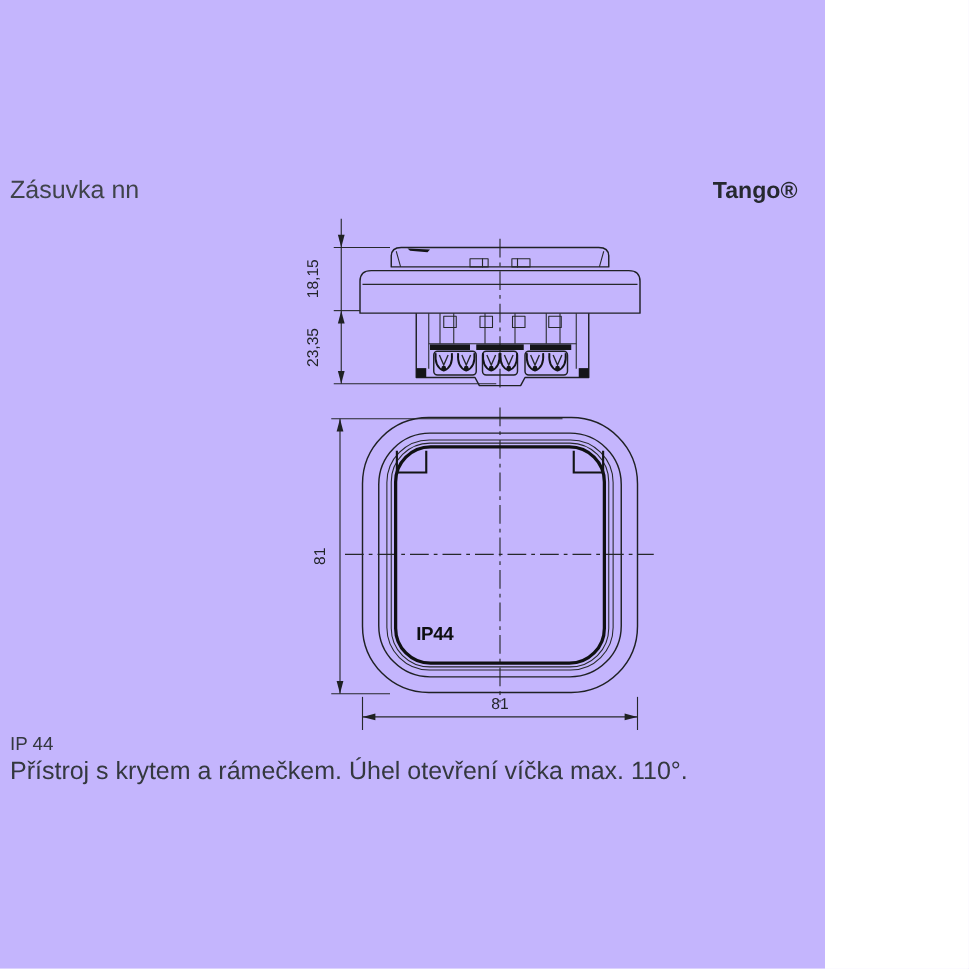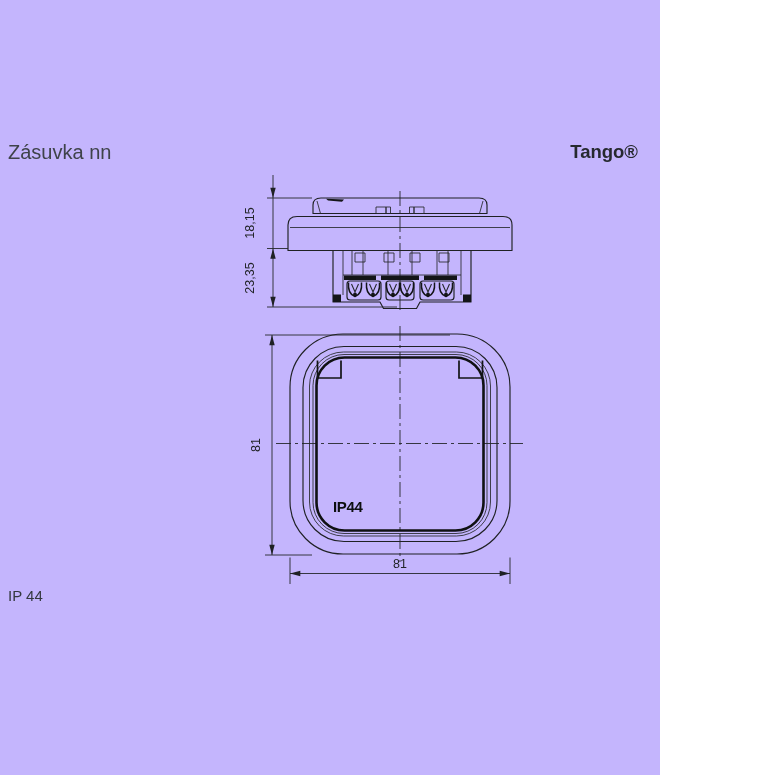--- a/index.html
+++ b/index.html
@@ -149,14 +149,15 @@
         <path class="dim" d="M290,557.5 V584"></path>
         <path class="dim" d="M510,557.5 V584"></path>
         <polygon class="arr" points="290,573.5 300.3,570.8 300.3,576.2"></polygon>
         <polygon class="arr" points="510,573.5 499.7,570.8 499.7,576.2"></polygon>
         <text class="dimlbl" x="400" y="567.5" text-anchor="middle">81</text>
       </g>
     </g>
   </svg>
 
   <div class="txt ip">IP 44</div>
+  <div class="txt desc">Přístroj s krytem a rámečkem. Úhel otevření víčka max. 110°.</div>
 
 </div>
 
 </body></html>

